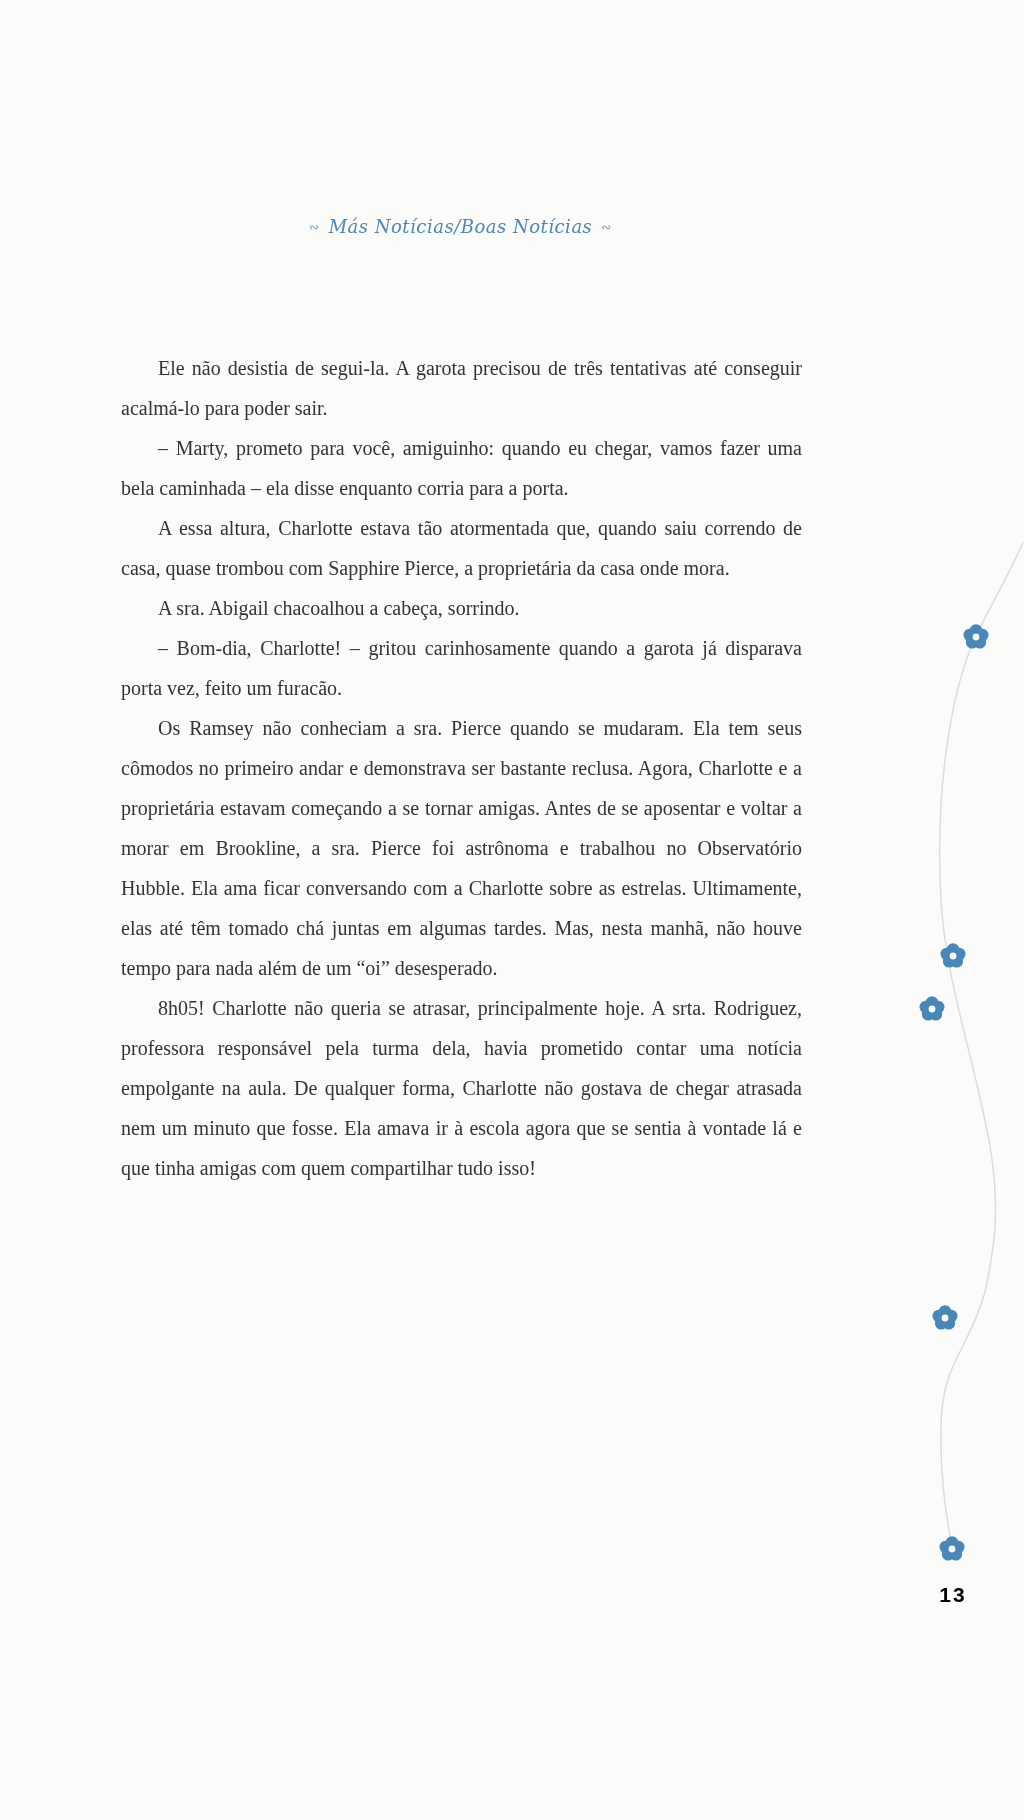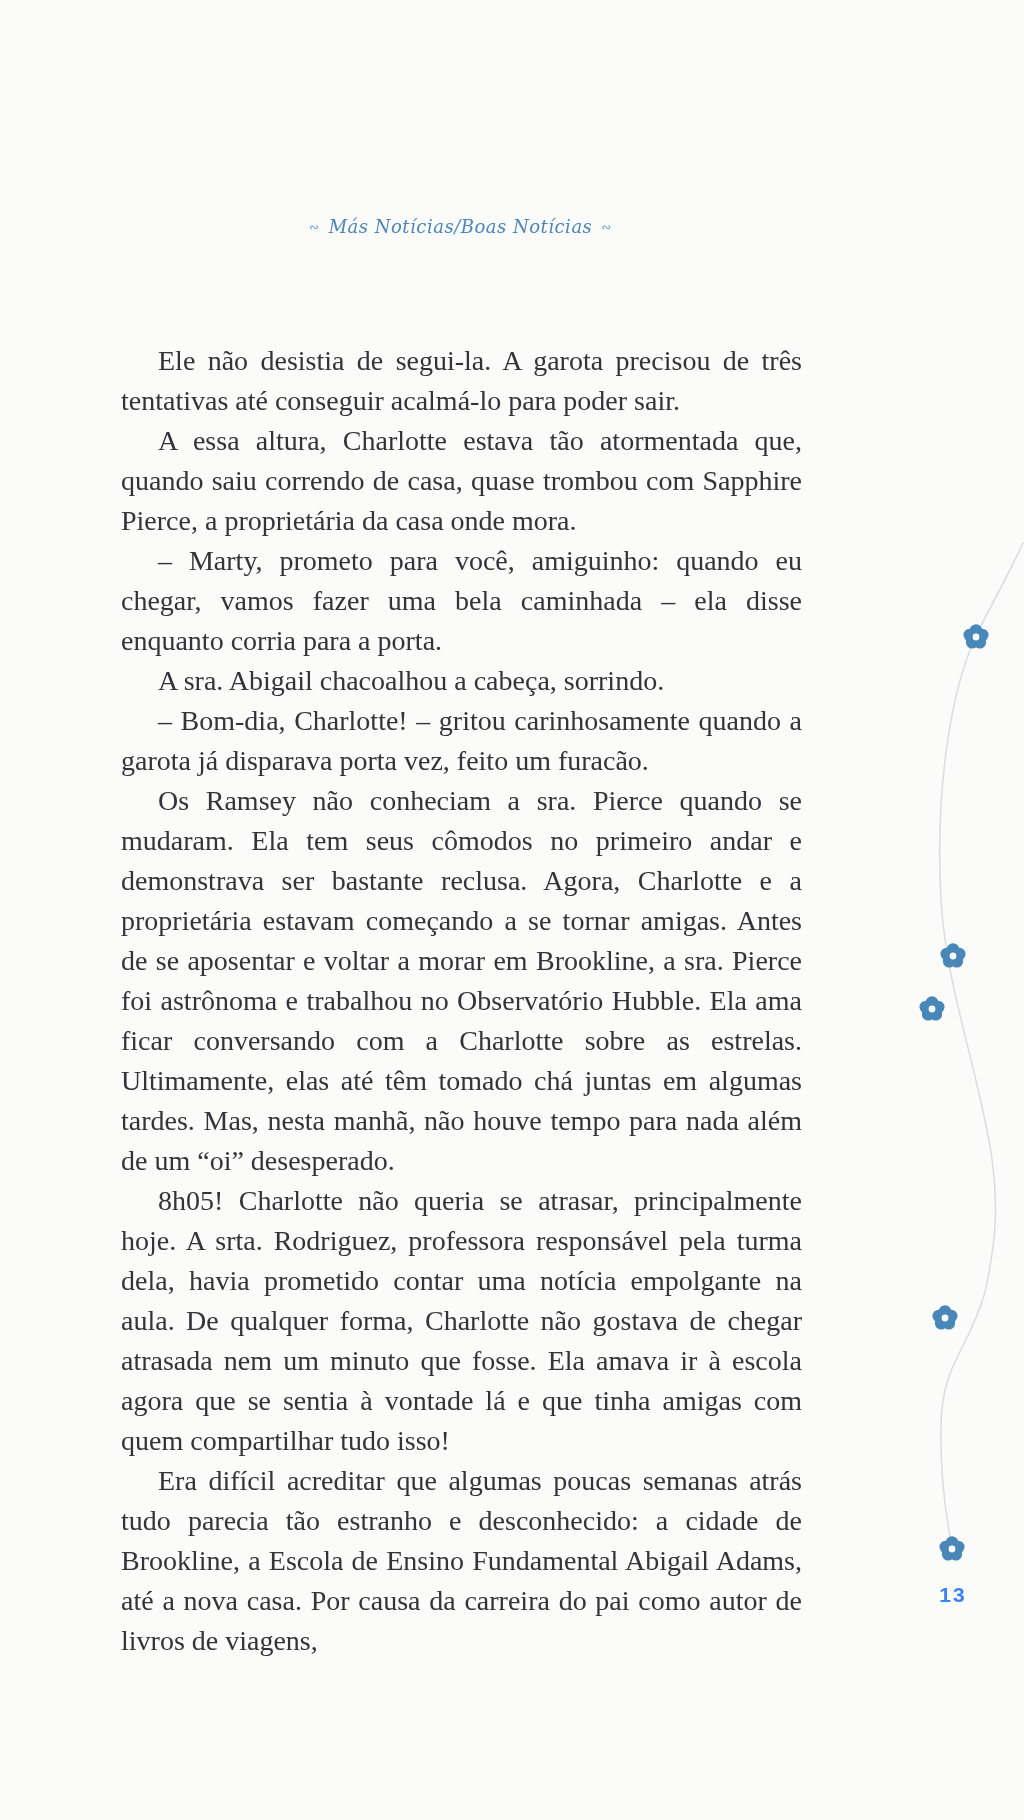--- a/index.html
+++ b/index.html
@@ -29,22 +29,22 @@
   }
   .running-header .ornament {
     font-size: 12px;
     opacity: 0.75;
     margin: 0 9px;
     font-style: normal;
     vertical-align: 2px;
   }
   .text-block {
     position: absolute;
-    top: 341px; left: 121px; width: 681px;
-    font-size: 28px;
+    top: 348px; left: 121px; width: 681px;
+    font-size: 20px;
     line-height: 40px;
     color: #33333a;
     text-align: justify;
   }
   .text-block p {
     margin: 0;
     text-indent: 37px;
   }
   .margin-curve {
     position: absolute;
@@ -58,21 +58,21 @@
   }
   .flower-1 { left: 961px; top: 622px; }
   .flower-2 { left: 938px; top: 941px; }
   .flower-3 { left: 917px; top: 994px; }
   .flower-4 { left: 930px; top: 1303px; }
   .flower-5 { left: 937px; top: 1534px; }
   .page-number {
     position: absolute;
     top: 1583px; left: 928px; width: 50px;
     text-align: center;
-    color: #3b82f6;
+    color: #000000;
     font-family: "Liberation Sans", sans-serif;
     font-weight: bold;
     font-size: 21px;
     letter-spacing: 2px;
   }
 </style>
 </head>
 <body>
 
 <div class="page">
@@ -86,27 +86,26 @@
              C 968,1352 942,1362 941,1426
              C 940,1482 947,1522 952,1546" fill="none" stroke="#d6dee4" stroke-width="1.5" stroke-linecap="round"></path>
   </svg>
 
   <div class="running-header">
     <span class="ornament">∾</span><span>Más Notícias/Boas Notícias</span><span class="ornament">∾</span>
   </div>
 
   <div class="text-block">
     <p>Ele não desistia de segui-la. A garota precisou de três tentativas até conseguir acalmá-lo para poder sair.</p>
+    <p>– Marty, prometo para você, amiguinho: quando eu chegar, vamos fazer uma bela caminhada – ela disse enquanto corria para a porta.</p>
     <p>A essa altura, Charlotte estava tão atormentada que, quando saiu correndo de casa, quase trombou com Sapphire Pierce, a proprietária da casa onde mora.</p>
-    <p>– Marty, prometo para você, amiguinho: quando eu chegar, vamos fazer uma bela caminhada – ela disse enquanto corria para a porta.</p>
     <p>A sra. Abigail chacoalhou a cabeça, sorrindo.</p>
     <p>– Bom-dia, Charlotte! – gritou carinhosamente quando a garota já disparava porta vez, feito um furacão.</p>
     <p>Os Ramsey não conheciam a sra. Pierce quando se mudaram. Ela tem seus cômodos no primeiro andar e demonstrava ser bastante reclusa. Agora, Charlotte e a proprietária estavam começando a se tornar amigas. Antes de se aposentar e voltar a morar em Brookline, a sra. Pierce foi astrônoma e trabalhou no Observatório Hubble. Ela ama ficar conversando com a Charlotte sobre as estrelas. Ultimamente, elas até têm tomado chá juntas em algumas tardes. Mas, nesta manhã, não houve tempo para nada além de um “oi” desesperado.</p>
     <p>8h05! Charlotte não queria se atrasar, principalmente hoje. A srta. Rodriguez, professora responsável pela turma dela, havia prometido contar uma notícia empolgante na aula. De qualquer forma, Charlotte não gostava de chegar atrasada nem um minuto que fosse. Ela amava ir à escola agora que se sentia à vontade lá e que tinha amigas com quem compartilhar tudo isso!</p>
-    <p>Era difícil acreditar que algumas poucas semanas atrás tudo parecia tão estranho e desconhecido: a cidade de Brookline, a Escola de Ensino Fundamental Abigail Adams, até a nova casa. Por causa da carreira do pai como autor de livros de viagens,</p>
   </div>
 
   <svg class="flower flower-1" viewBox="0 0 30 30">
     <g fill="#4887b8">
       <circle cx="15" cy="8.5" r="6.3"></circle>
       <circle cx="21.2" cy="13" r="6.3"></circle>
       <circle cx="18.8" cy="20.3" r="6.3"></circle>
       <circle cx="11.2" cy="20.3" r="6.3"></circle>
       <circle cx="8.8" cy="13" r="6.3"></circle>
     </g>

